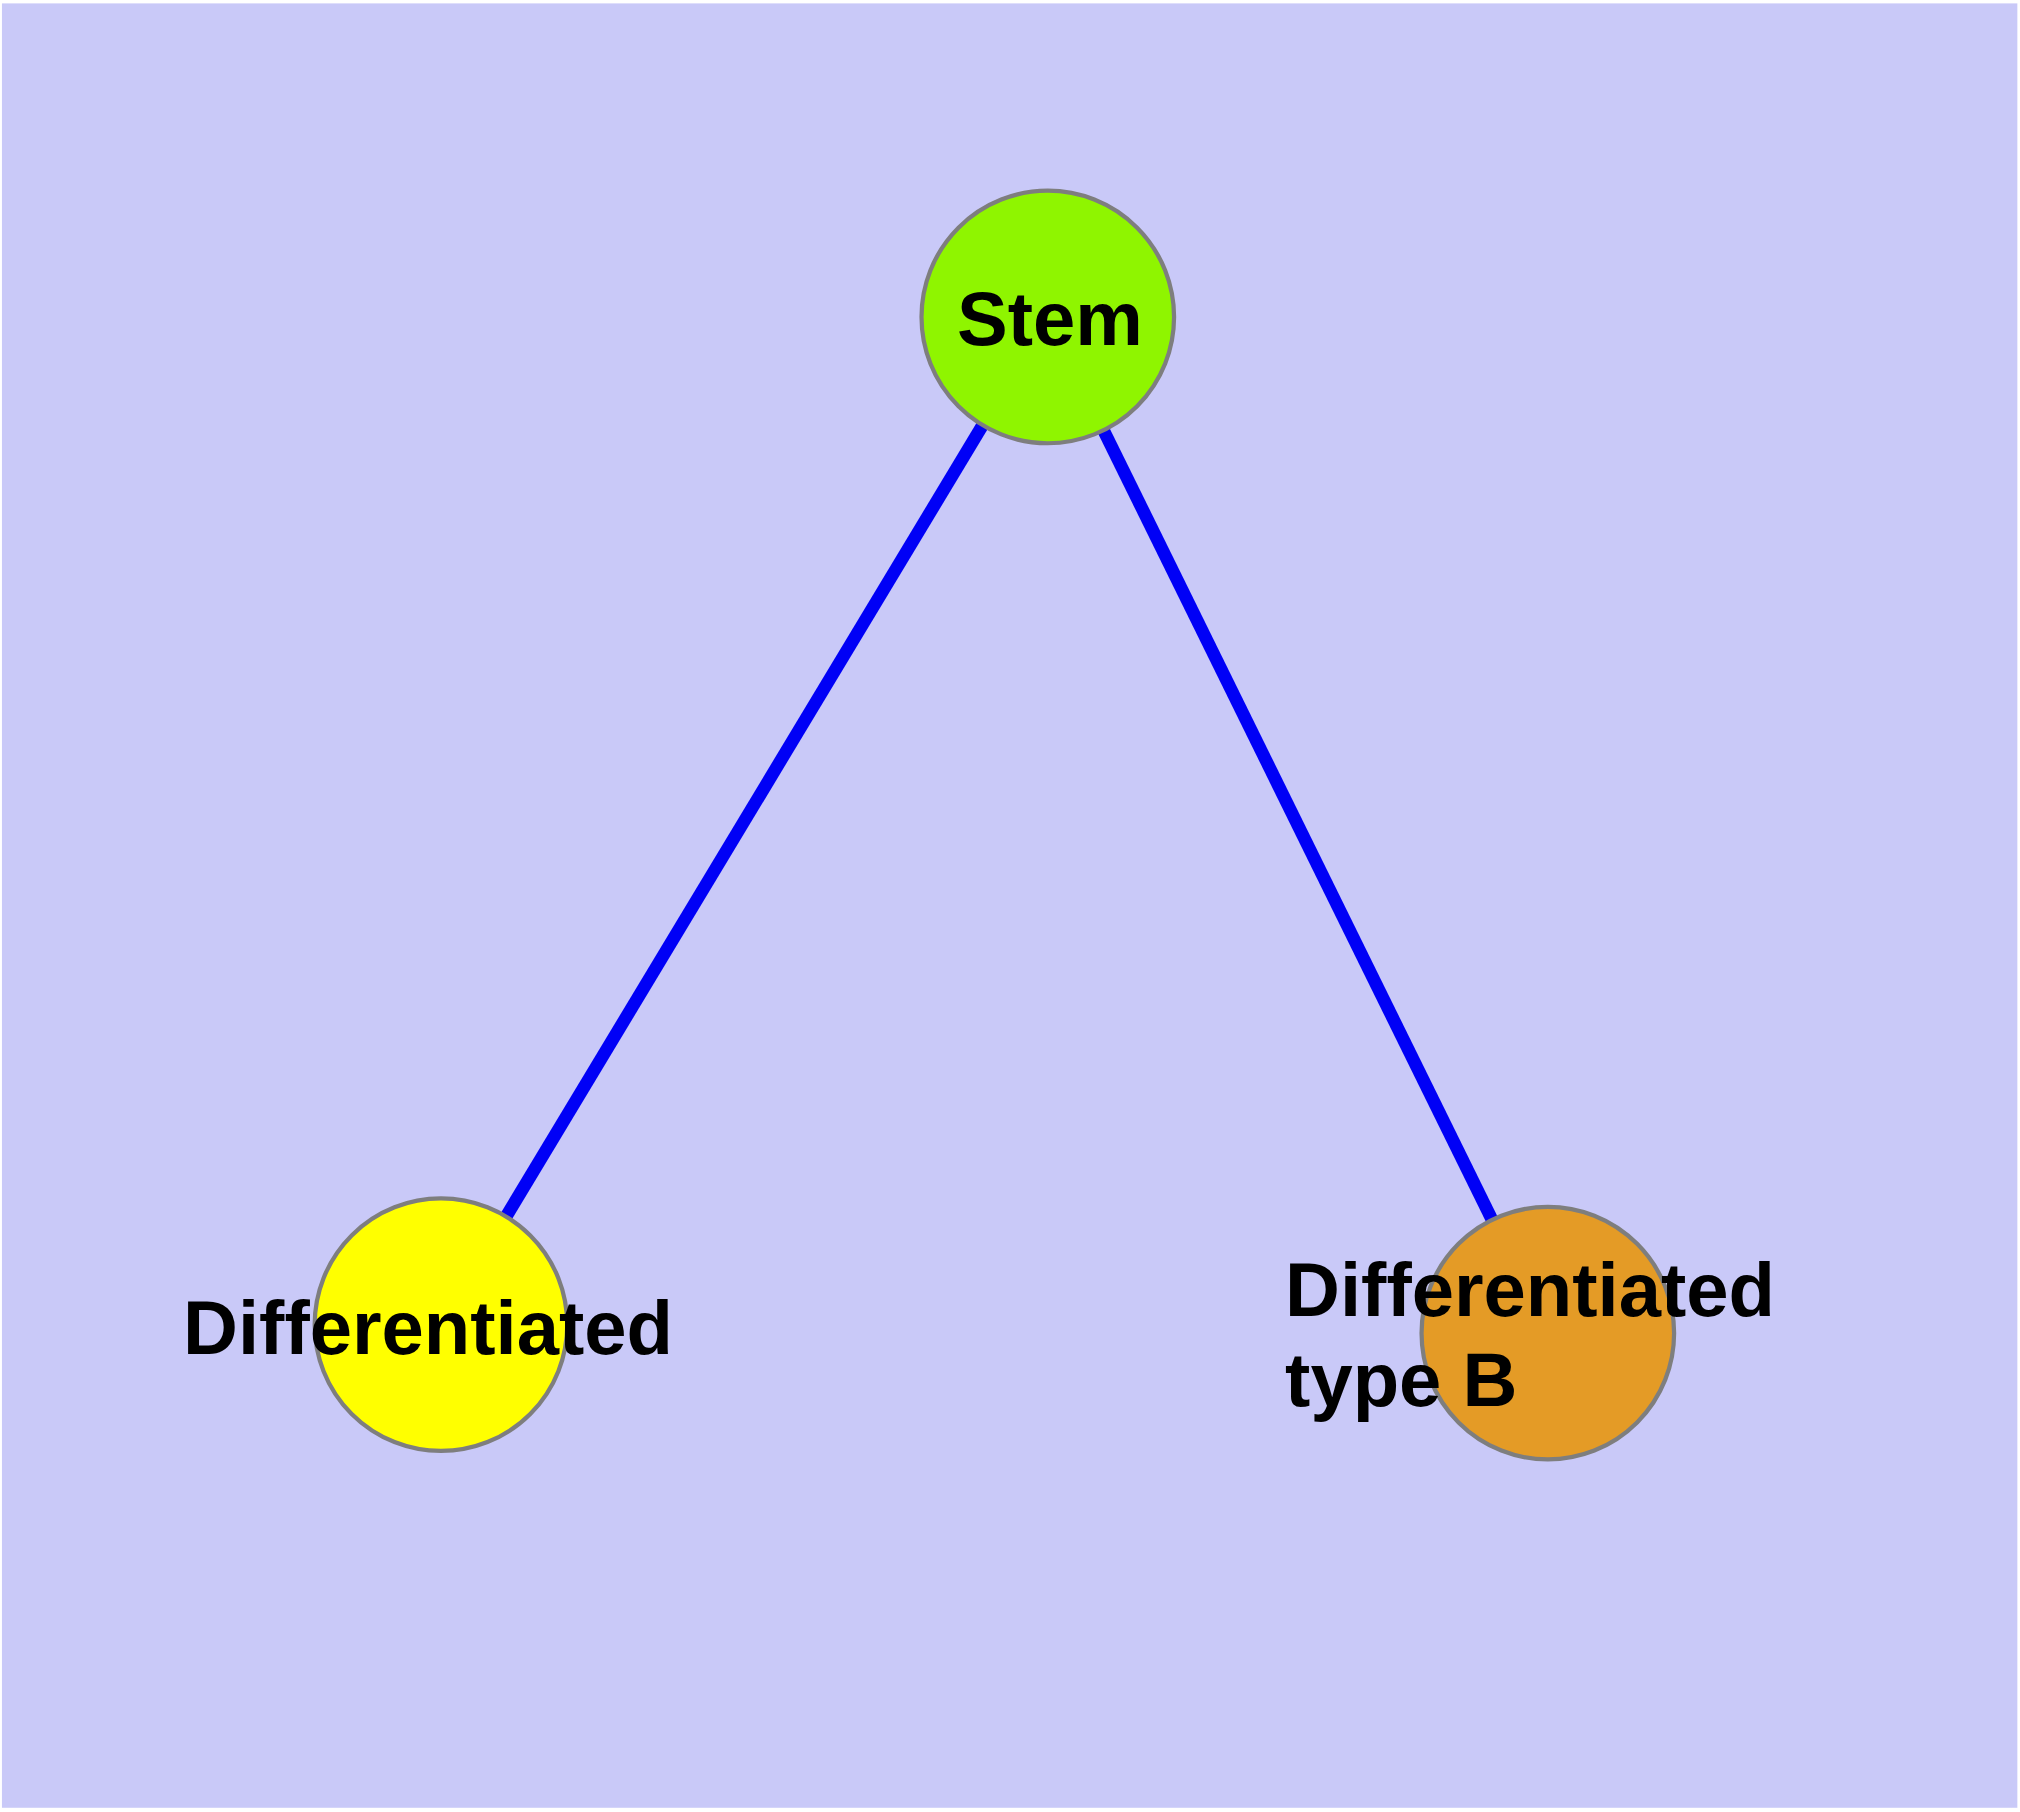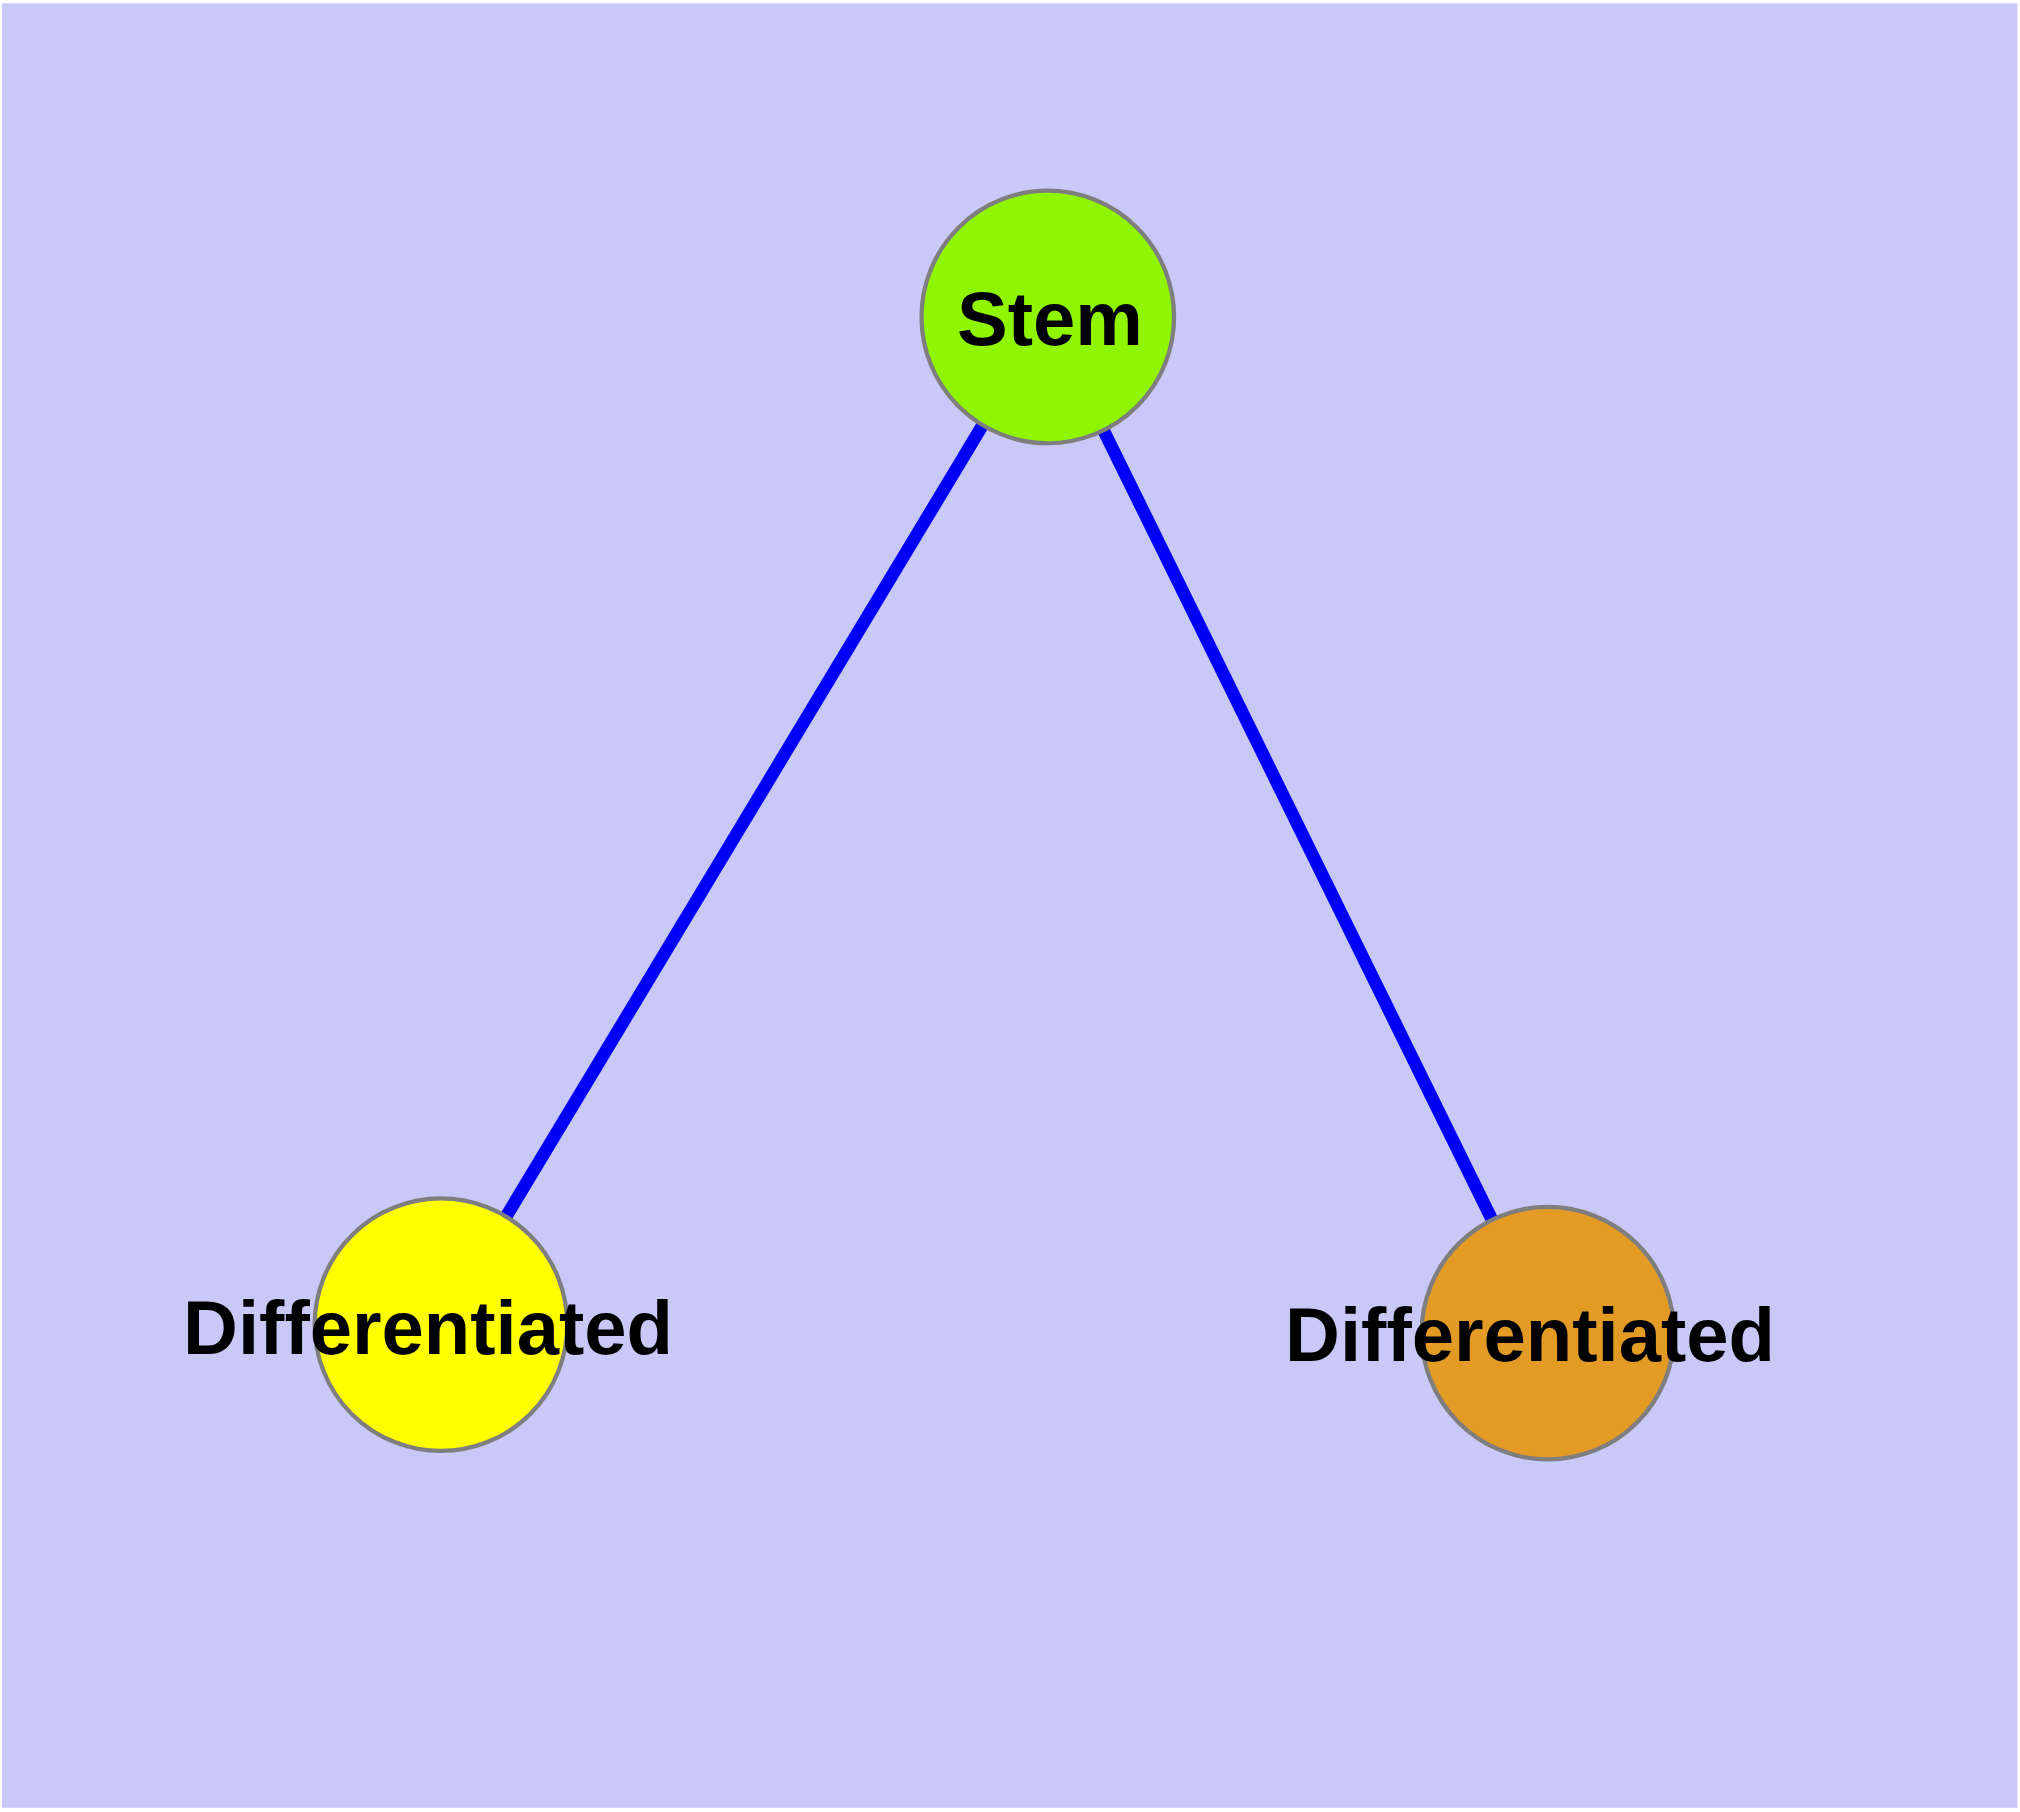--- a/index.html
+++ b/index.html
@@ -53,16 +53,17 @@
   <div class="node-label" style="left:1050px; top:319px;">
     <span>Stem</span>
   </div>
 
   <div class="node-label" style="left:428px; top:1328px;">
     <span>Differentiated</span>
   </div>
 
   <div class="node-label" style="left:1530px; top:1335px;">
     <span>Differentiated</span>
+    <span>type B</span>
   </div>
 
 </div>
 
 
 </body></html>

